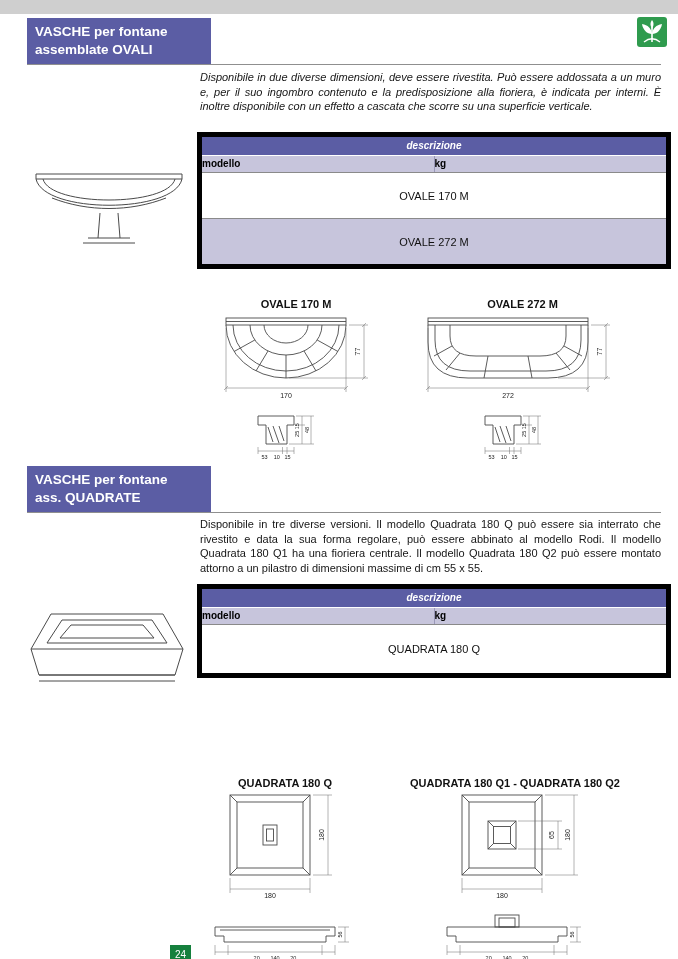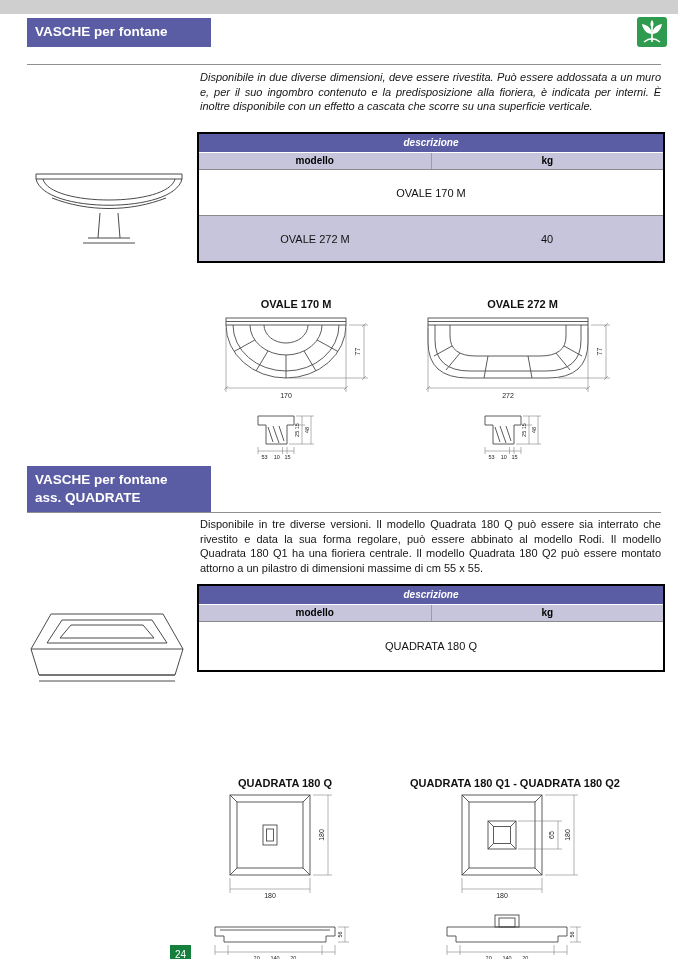--- a/index.html
+++ b/index.html
@@ -9,25 +9,25 @@
   .title-box{position:absolute;left:27px;width:170px;background:#5b5da4;color:#fff;
              font-size:13.5px;font-weight:bold;line-height:1.3;padding:5px 6px 6px 8px;}
   .title-box div{white-space:nowrap;}
   .rule{position:absolute;left:27px;width:634px;height:1px;background:#8f8f8f;}
   .desc{position:absolute;left:200px;width:461px;font-size:11px;line-height:1.34;
         color:#161616;text-align:justify;}
 
   .ill{position:absolute;}
   .sketch line,.sketch path,.sketch rect,.sketch polygon{stroke:#4a4a4a;fill:none;stroke-width:1;}
 
-  .ctable{position:absolute;left:197px;width:464px;border:2px solid #000000;background:#fff;}
+  .ctable{position:absolute;left:197px;width:464px;border:5px solid #000000;background:#fff;}
   .t-head{background:#5b5da4;color:#fff;font-size:10px;font-weight:bold;font-style:italic;
           text-align:center;padding:3px 0 4px;border-bottom:1px solid #ffffff;}
   .t-cols{display:flex;background:#c7c5dc;border-bottom:1px solid #8a8a8a;}
-  .t-cols div{flex:1;text-align:center;font-size:10px;font-weight:bold;padding:2px 0 3px;}
+  .t-cols div{flex:1;text-align:left;font-size:10px;font-weight:bold;padding:2px 0 3px;}
   .t-cols div:first-child{border-right:1px solid #9a98b8;}
   .t-row{display:flex;align-items:center;border-bottom:1px solid #8a8a8a;}
   .t-row:last-child{border-bottom:none;}
   .t-row div{flex:1;text-align:center;font-size:11px;color:#111;}
   .h45{height:45px}.h48{height:48px}
   .lav{background:#c7c5dc;}
 
   .drawing{position:absolute;}
   .d-label{font-size:11px;font-weight:bold;text-align:center;color:#111;
            margin-bottom:2px;white-space:nowrap;}
@@ -44,20 +44,21 @@
   .footer-rule{position:absolute;left:170px;top:949px;width:491px;height:3px;background:#5b5da4;}
   .logo{position:absolute;left:637px;top:3px;width:30px;height:30px;}
 </style>
 </head>
 <body>
 
 <div class="page">
 
   <div class="title-box" style="top:4px;">
     <div>VASCHE per fontane</div>
+    <div>assemblate OVALI</div>
   </div>
 
   <div class="logo">
     <svg viewBox="0 0 30 30" width="30" height="30">
       <rect x="0" y="0" width="30" height="30" rx="3" fill="#2f9b4e"></rect>
       <path d="M15,25 C15,18 15,14 15,10" stroke="#fff" stroke-width="1.6" fill="none"></path>
       <path d="M15,17 C10,17 6,13 5,7 C11,8 14,11 15,17 Z" fill="#fff"></path>
       <path d="M15,17 C20,17 24,13 25,7 C19,8 16,11 15,17 Z" fill="#fff"></path>
       <path d="M15,12 C13,8 13,6 15,3 C17,6 17,8 15,12 Z" fill="#fff"></path>
       <path d="M7,25 C12,21 18,21 23,25" stroke="#fff" stroke-width="1.4" fill="none"></path>
@@ -88,21 +89,20 @@
     <div class="t-head">descrizione</div>
     <div class="t-cols">
       <div>modello</div>
       <div>kg</div>
     </div>
     <div class="t-row h45">
       <div>OVALE 170 M</div>
     </div>
     <div class="t-row h45 lav">
       <div>OVALE 272 M</div>
-      <div>40</div>
     </div>
   </div>
 
   <div class="drawing" style="left:206px;top:284px;width:180px;">
     <div class="d-label">OVALE 170 M</div>
     <svg class="tdraw" viewBox="0 0 180 150" width="180" height="150">
       <g class="ln" transform="translate(20,6)">
         <rect x="0" y="0" width="120" height="7"></rect>
         <line x1="0" y1="3.5" x2="120" y2="3.5"></line>
         <path d="M0,7 A60,53 0 0 0 120,7"></path>

